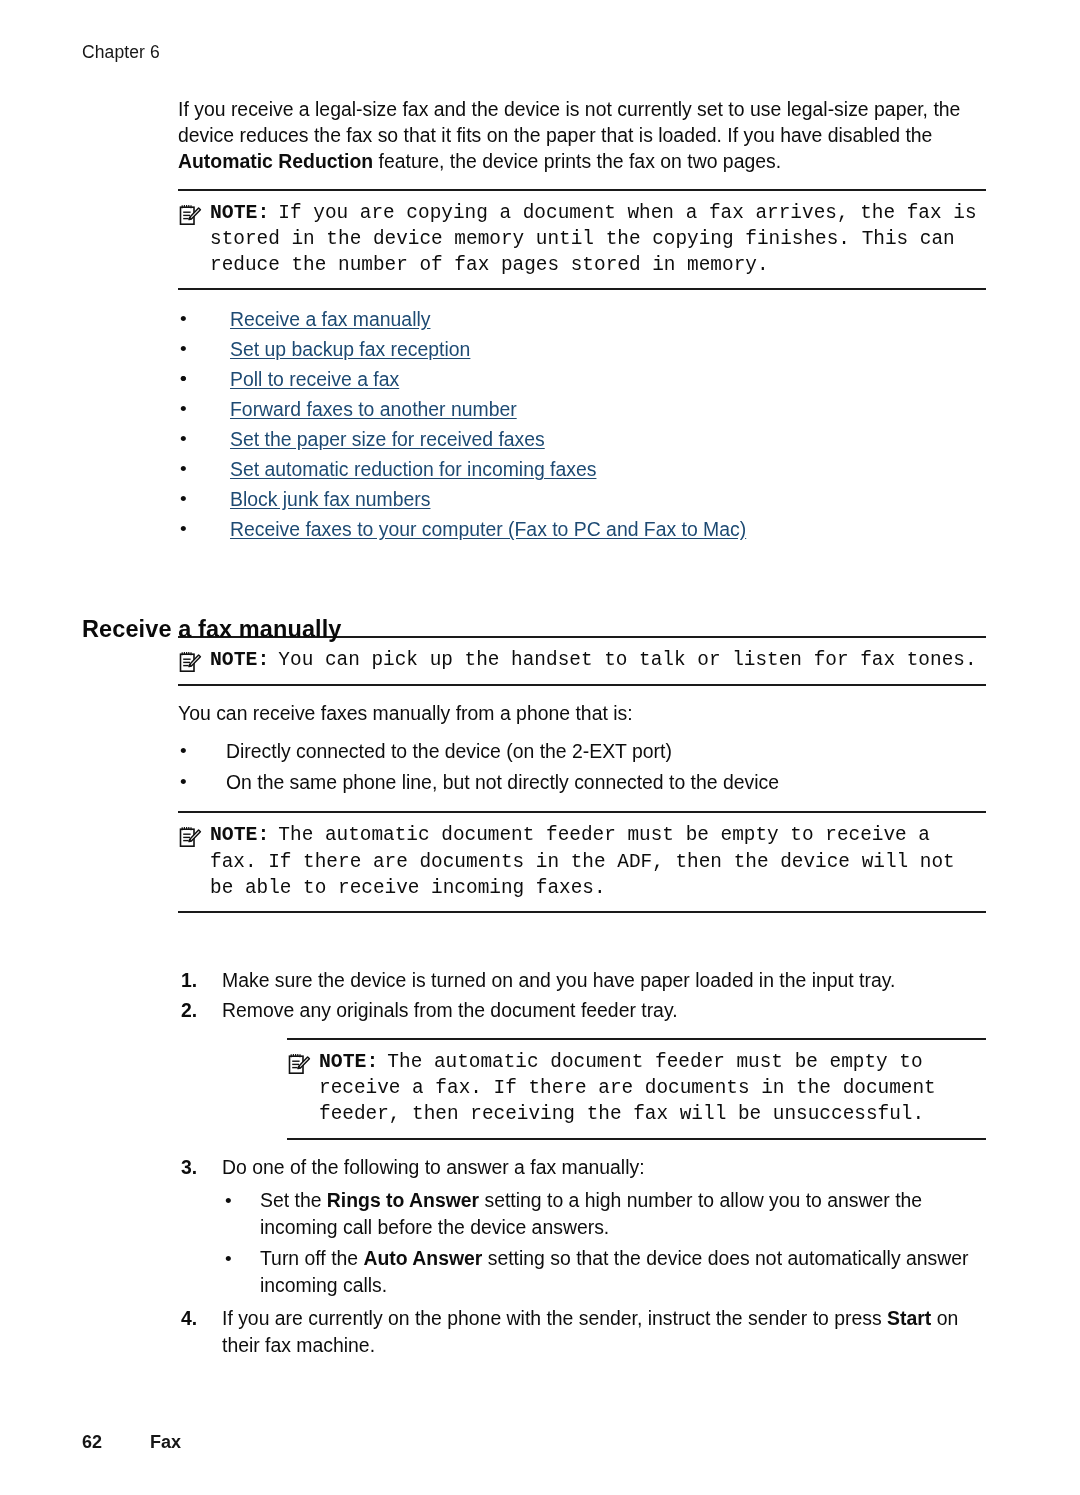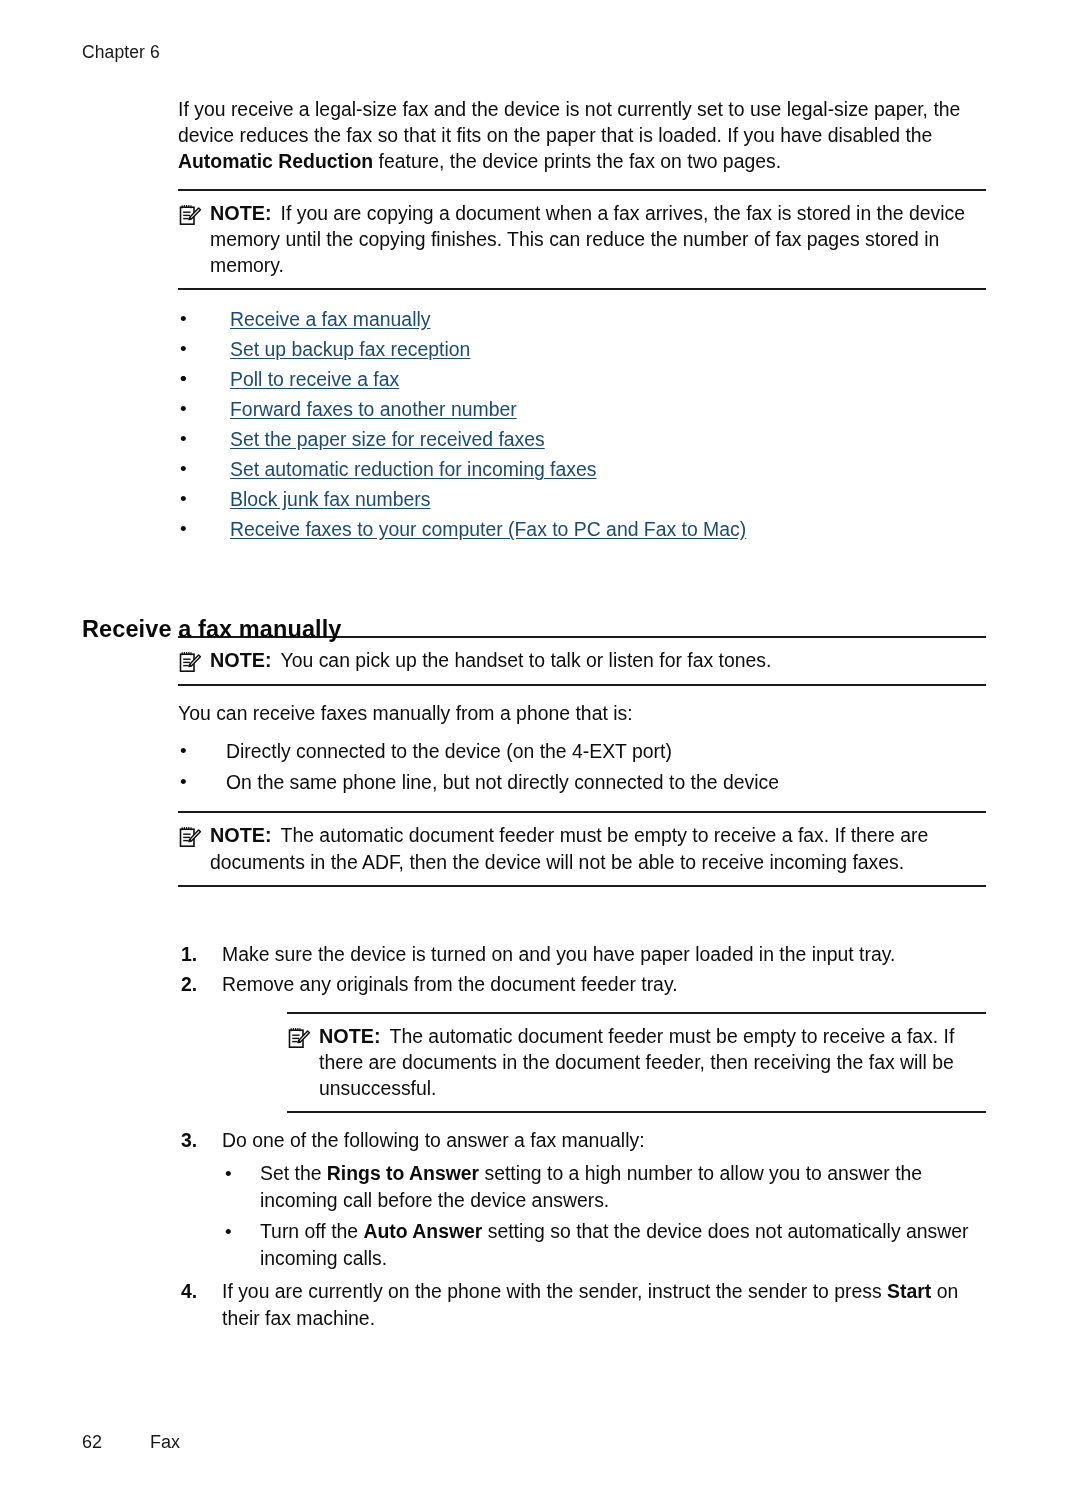--- a/index.html
+++ b/index.html
@@ -57,20 +57,21 @@
   .note {
     margin: 14px 0 14px 0;
     border-top: 2.5px solid #1a1a1a;
     border-bottom: 2.5px solid #1a1a1a;
     padding: 9px 0 10px 0;
     position: relative;
   }
   .note-inner {
     display: flex;
     align-items: flex-start;
+    font-family: Liberation Mono, monospace;
   }
   .note-icon {
     flex: 0 0 auto;
     width: 26px;
     margin-right: 6px;
     padding-top: 3px;
   }
   .note-icon svg { display: block; }
   .note-text {
     font-size: 19.4px;
@@ -191,20 +192,21 @@
 
   
   .footer {
     position: absolute;
     left: 82px;
     bottom: 42px;
     display: flex;
     align-items: flex-end;
     font-size: 18px;
     color: #161616;
+    font-weight: bold;
   }
   .footer .page-number { width: 68px; }
   .footer .footer-label { }
 </style>
 </head>
 <body>
 
 <div class="page">
 
   <div class="chapter-head">Chapter 6</div>
@@ -269,21 +271,21 @@
             <line x1="11.8" y1="14.2" x2="13.4" y2="16.0" stroke="#111111" stroke-width="1.2"></line>
           </svg>
         </span>
         <div class="note-text"><span class="note-label">NOTE:</span><span>You can pick up the handset to talk or listen for fax tones.</span></div>
       </div>
     </div>
 
     <p class="body">You can receive faxes manually from a phone that is:</p>
 
     <ul class="bullets plain">
-      <li><span class="bullet-dot">•</span><span>Directly connected to the device (on the 4-EXT port)</span></li>
+      <li><span class="bullet-dot">•</span><span>Directly connected to the device (on the 2-EXT port)</span></li>
       <li><span class="bullet-dot">•</span><span>On the same phone line, but not directly connected to the device</span></li>
     </ul>
 
     <div class="note">
       <div class="note-inner">
         <span class="note-icon">
           <svg width="24" height="24" viewBox="0 0 24 24">
             <rect x="2.5" y="4.2" width="13.5" height="17" fill="#ffffff" stroke="#111111" stroke-width="1.6"></rect>
             <line x1="4.2" y1="2.2" x2="4.2" y2="5.2" stroke="#111111" stroke-width="1.2"></line>
             <line x1="6.4" y1="2.0" x2="6.4" y2="5.0" stroke="#111111" stroke-width="1.2"></line>

